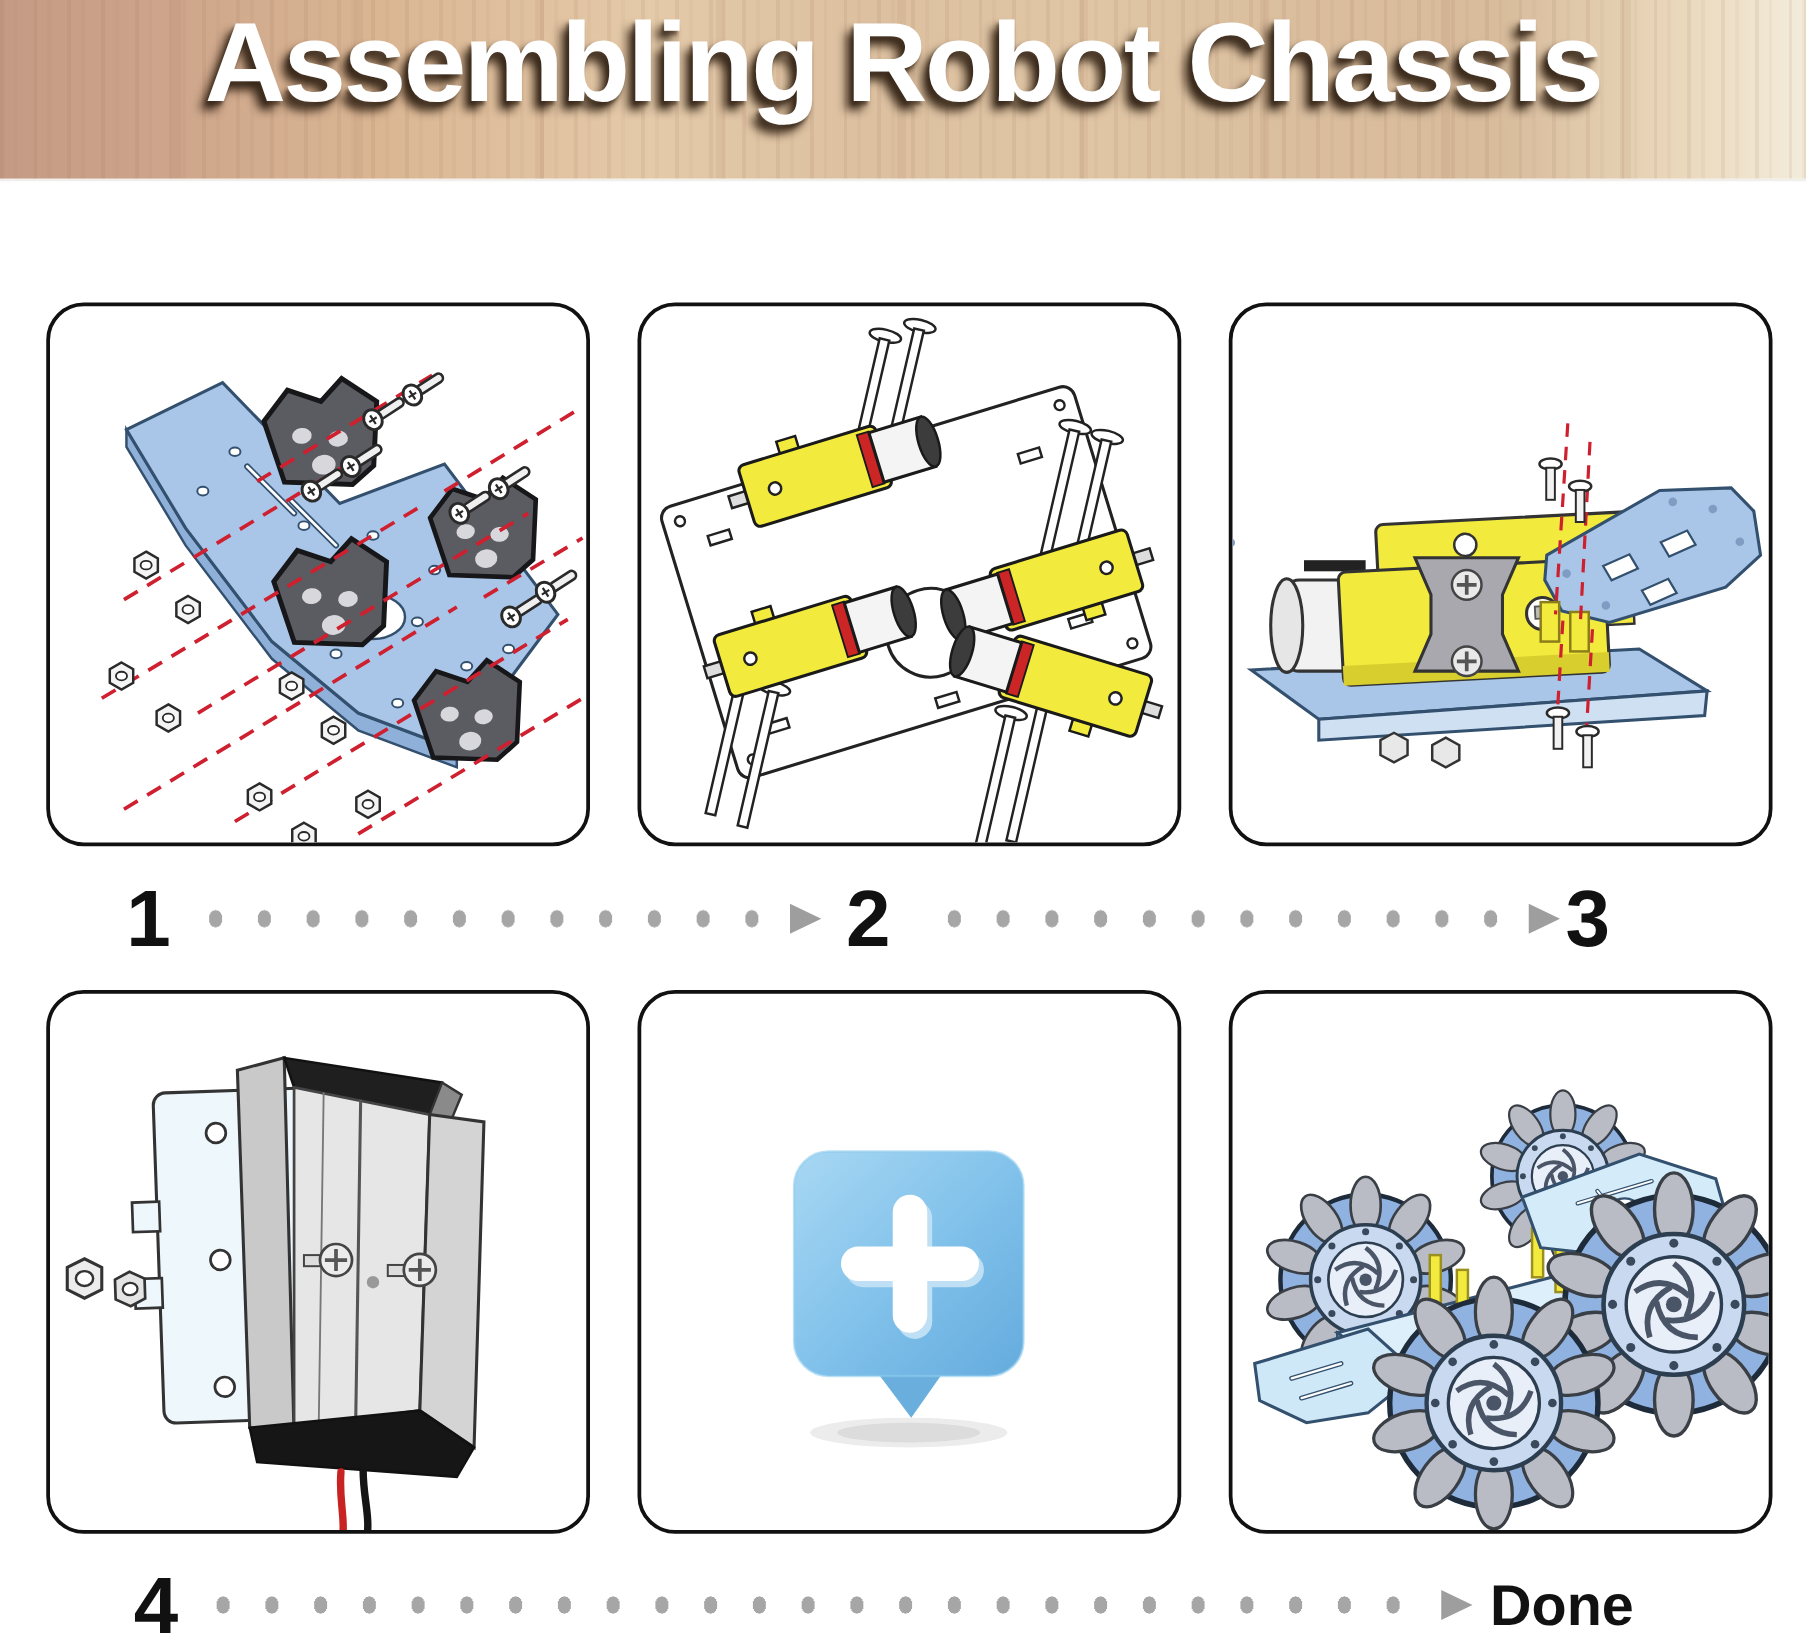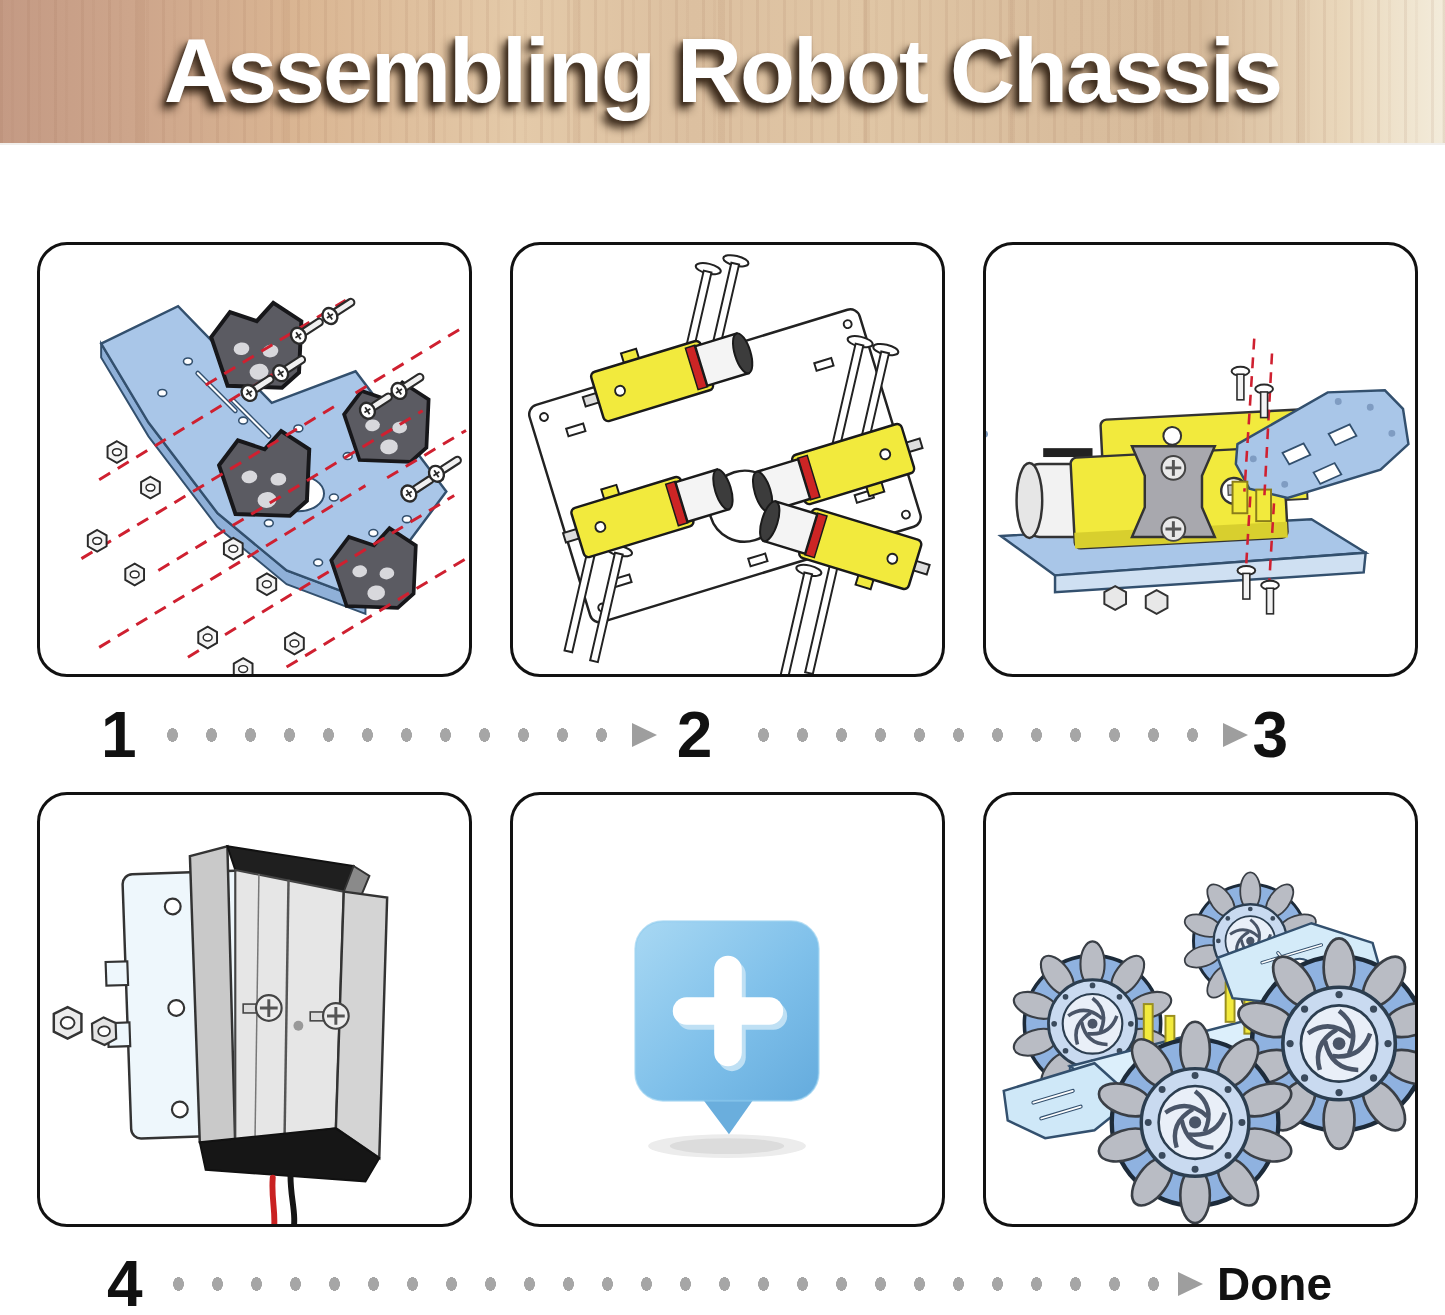--- a/index.html
+++ b/index.html
@@ -6,21 +6,21 @@
     --wood-dark:#c49a84; --wood-mid:#dcc0a0; --wood-light:#ead8bc; --wood-pale:#f3ecdb;
     --page-bg:#ffffff; --panel-border:#111111; --dot:#a6a6a6; --arrow:#9e9e9e;
     --step-number:#111111; --title-text:#ffffff;
   }
   *{margin:0;padding:0;box-sizing:border-box;}
   html,body{width:1445px;height:1315px;overflow:hidden;background:var(--page-bg);
     font-family:"Liberation Sans",sans-serif;}
 
   
   .banner{
-    width:1445px;height:145px;display:flex;align-items:center;justify-content:center;
+    width:1445px;height:145px;display:flex;align-items:flex-start;justify-content:center;
     border-bottom:2px solid #f1efec;
     background:
       repeating-linear-gradient(90deg, rgba(148,98,72,.10) 0 3px, rgba(255,255,255,0) 3px 11px,
         rgba(148,98,72,.05) 11px 14px, rgba(255,255,255,0) 14px 27px),
       repeating-linear-gradient(90deg, rgba(150,100,70,0) 0 138px, rgba(150,100,70,.09) 138px 145px),
       linear-gradient(90deg, var(--wood-dark) 0%, #cda58b 9%, #dab693 21%, #e4caa9 36%,
         var(--wood-mid) 48%, #e0c6a5 60%, #d9bd9d 73%, #d8bc9c 83%, var(--wood-light) 93%, var(--wood-pale) 100%);
   }
   .banner h1{
     color:var(--title-text);font-size:90px;font-weight:bold;letter-spacing:-2px;white-space:nowrap;
@@ -43,21 +43,21 @@
   .step-row{display:flex;align-items:center;height:115px;padding:0 37px;}
   .step-row.bottom{height:88px;padding-top:26px;}
   .step-num{
     font-size:64px;font-weight:bold;color:var(--step-number);line-height:1;
     letter-spacing:-2px;
   }
   .step-num.first{margin-left:64px;}
   .step-num.mid{margin:0 16px;}
   .step-num.last{margin-right:122px;}
   .step-num.four{margin-left:70px;}
-  .done-label{font-size:46px;font-weight:bold;color:var(--step-number);margin-right:76px;margin-left:10px;}
+  .done-label{font-size:46px;font-weight:bold;color:var(--step-number);margin-right:101px;margin-left:10px;}
   .dots{
     flex:1;height:16px;margin:0 14px;
     background-image:radial-gradient(5.5px 7px at center, var(--dot) 96%, transparent 100%);
     background-size:39px 16px;background-repeat:repeat-x;background-position:4px center;
   }
   .arrow{
     width:0;height:0;border-top:12px solid transparent;border-bottom:12px solid transparent;
     border-left:25px solid var(--arrow);margin:0 4px;
   }
 </style>

